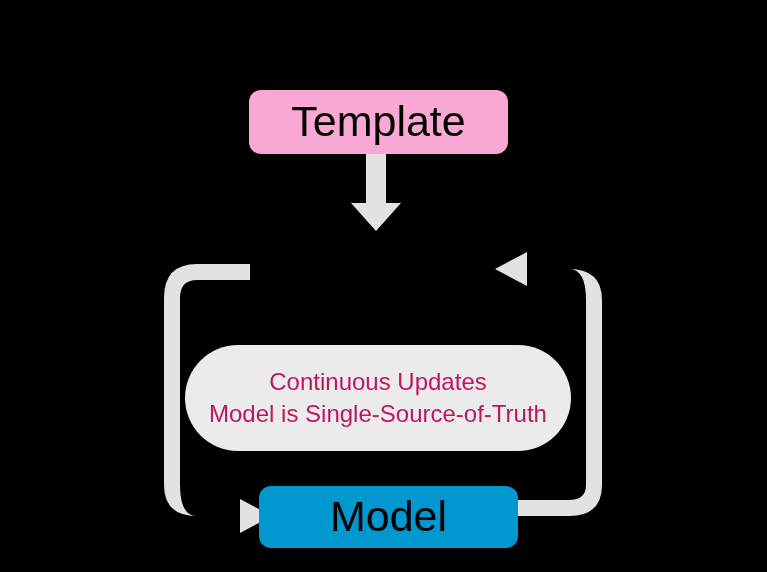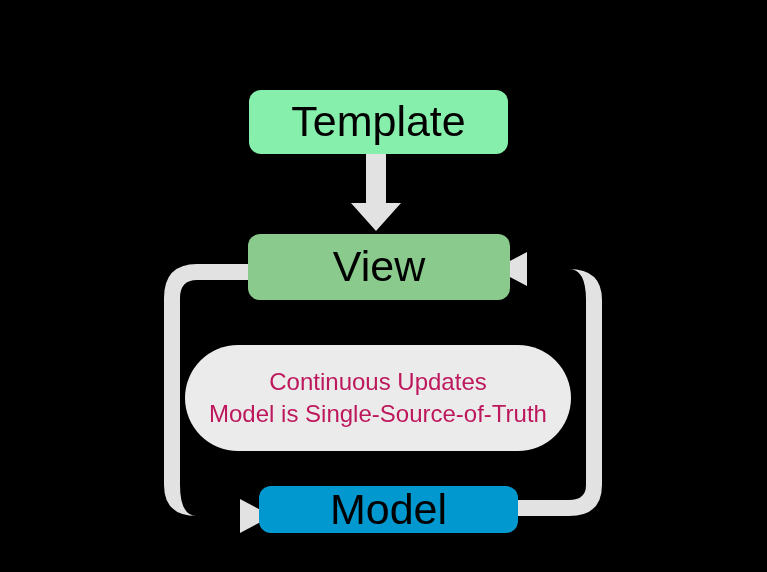--- a/index.html
+++ b/index.html
@@ -35,38 +35,38 @@
     text-align: center;
     line-height: 1.05;
     color: #000000;
     z-index: 5;
   }
   #node-template {
     left: 249px;
     top: 90px;
     width: 259px;
     height: 64px;
-    background: #86efac;
+    background: #f9a8d4;
     border-radius: 12px;
     font-size: 43px;
   }
   #node-view {
     left: 248px;
     top: 234px;
     width: 262px;
     height: 66px;
     background: #8acb8d;
     border-radius: 12px;
     font-size: 43px;
   }
   #node-model {
     left: 259px;
     top: 486px;
     width: 259px;
-    height: 47px;
+    height: 62px;
     background: #0098ce;
     border-radius: 12px;
     font-size: 43px;
     text-align: center;
   }
   #node-note {
     left: 185px;
     top: 345px;
     width: 386px;
     height: 106px;
@@ -129,23 +129,20 @@
                L 586 485
                Q 586 500 569 500
                L 516 500 Z" fill="#e2e2e2"></path>
     </g>
   </svg>
 
   <div class="node" id="node-template">
     <span>Template</span>
   </div>
 
-  <div class="node" id="node-view">
-    <span>View</span>
-  </div>
 
   <div class="node" id="node-note">
     <span class="note-line">Continuous Updates</span>
     <span class="note-line">Model is Single-Source-of-Truth</span>
   </div>
 
   <div class="node" id="node-model">
     <span>Model</span>
   </div>
 

